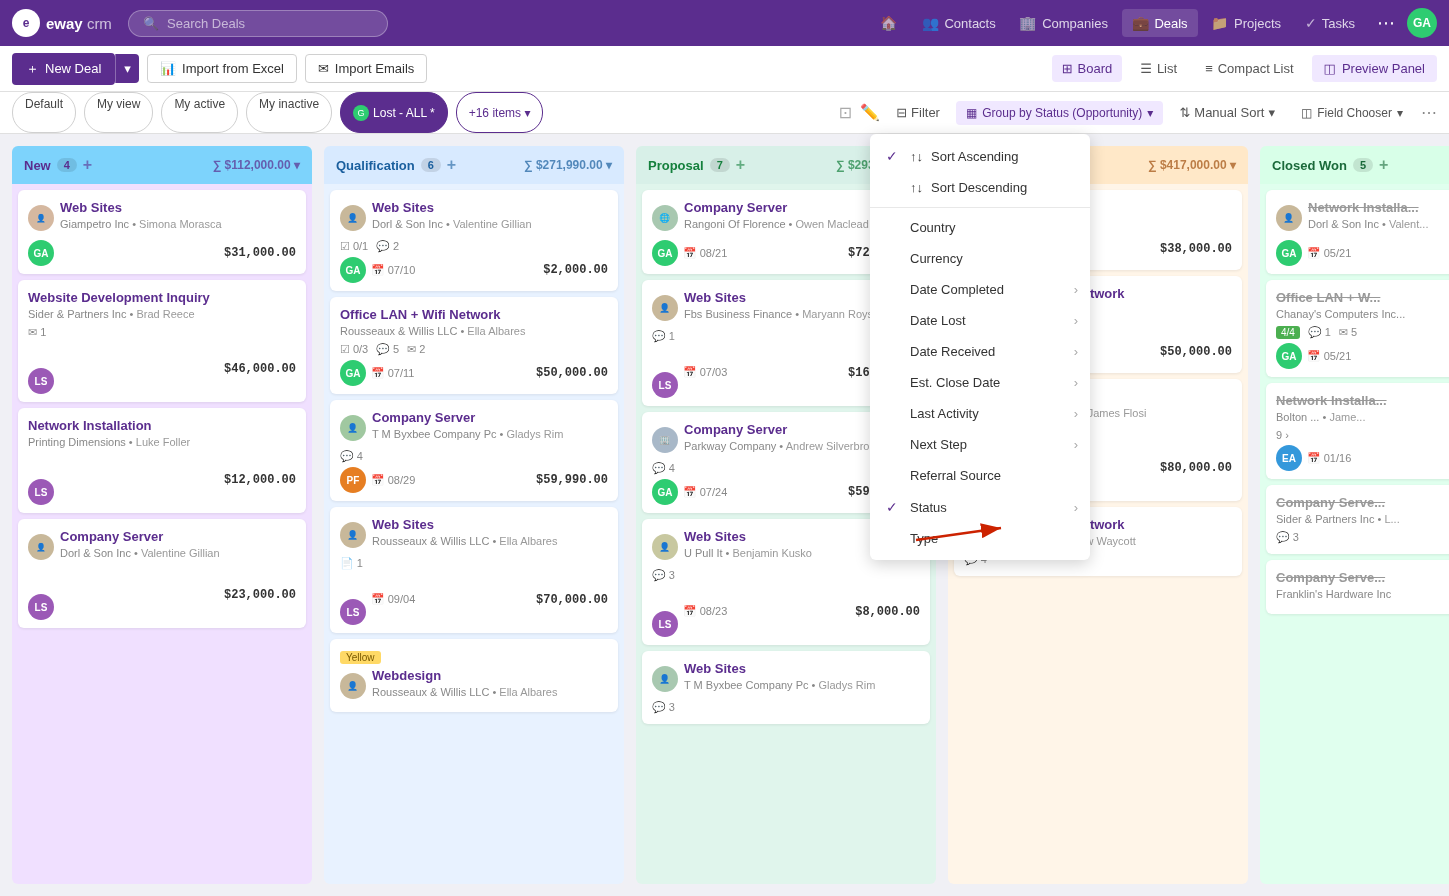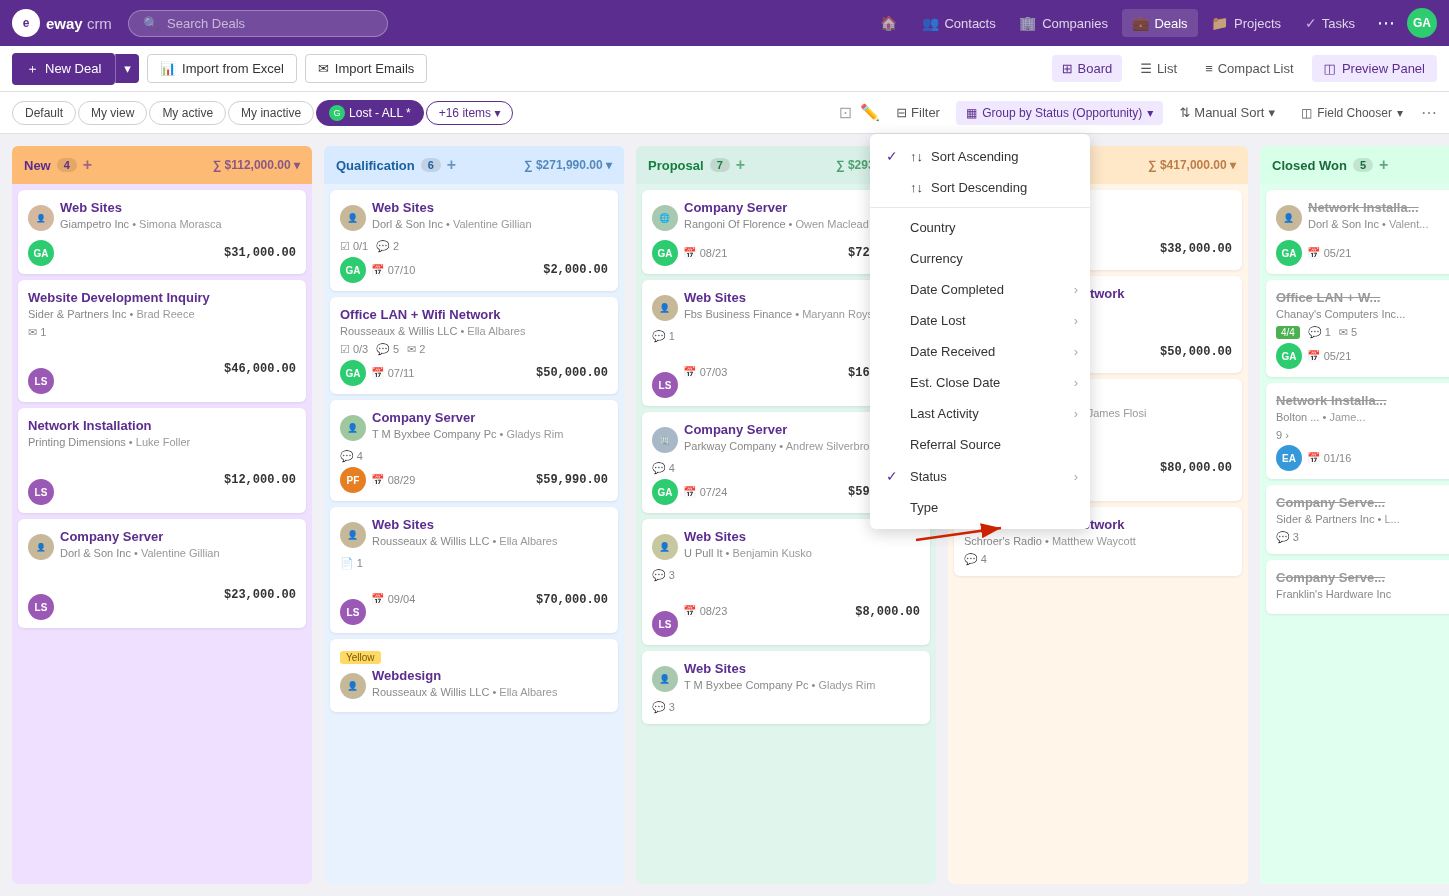--- a/index.html
+++ b/index.html
@@ -142,23 +142,22 @@
       align-items: center;
       gap: 6px;
       font-size: 13px;
     }
 
     
     .filters-bar {
       background: white;
       height: 42px;
       display: flex;
-      align-items: center;
       padding: 0 12px;
-      gap: 2px;
+      gap: 8px;
       border-bottom: 1px solid #e0e0e0;
     }
     .filter-chip {
       border: 1px solid #d0d0d0;
       border-radius: 20px;
       padding: 4px 12px;
       font-size: 12px;
       cursor: pointer;
       color: #444;
       background: white;
@@ -230,21 +229,21 @@
       opacity: 0.6;
     }
     .col-header .col-sum {
       margin-left: auto;
       font-size: 12px;
       opacity: 0.7;
       display: flex;
       align-items: center;
       gap: 3px;
     }
-    .col-new { background: #fdba74; color: #5b2d8e; }
+    .col-new { background: #7dd3fc; color: #5b2d8e; }
     .col-qualification { background: #d8eaff; color: #1a5f9e; }
     .col-proposal { background: #d8f0e8; color: #15803d; }
     .col-negotiation { background: #fff0d8; color: #a05010; }
     .col-closedwon { background: #d8ffe8; color: #1a6a3a; }
 
     .col-body {
       flex: 1;
       overflow-y: auto;
       border-radius: 0 0 6px 6px;
       padding: 6px;
@@ -909,20 +908,24 @@
     <span>Date Received</span>
   </div>
   <div class="dropdown-item has-sub">
     <span class="check"></span>
     <span>Est. Close Date</span>
   </div>
   <div class="dropdown-item has-sub">
     <span class="check"></span>
     <span>Last Activity</span>
   </div>
+  <div class="dropdown-item has-sub">
+    <span class="check"></span>
+    <span>Next Step</span>
+  </div>
   <div class="dropdown-item">
     <span class="check"></span>
     <span>Referral Source</span>
   </div>
   <div class="dropdown-item has-sub">
     <span class="check">✓</span>
     <span>Status</span>
   </div>
   <div class="dropdown-item">
     <span class="check"></span>

